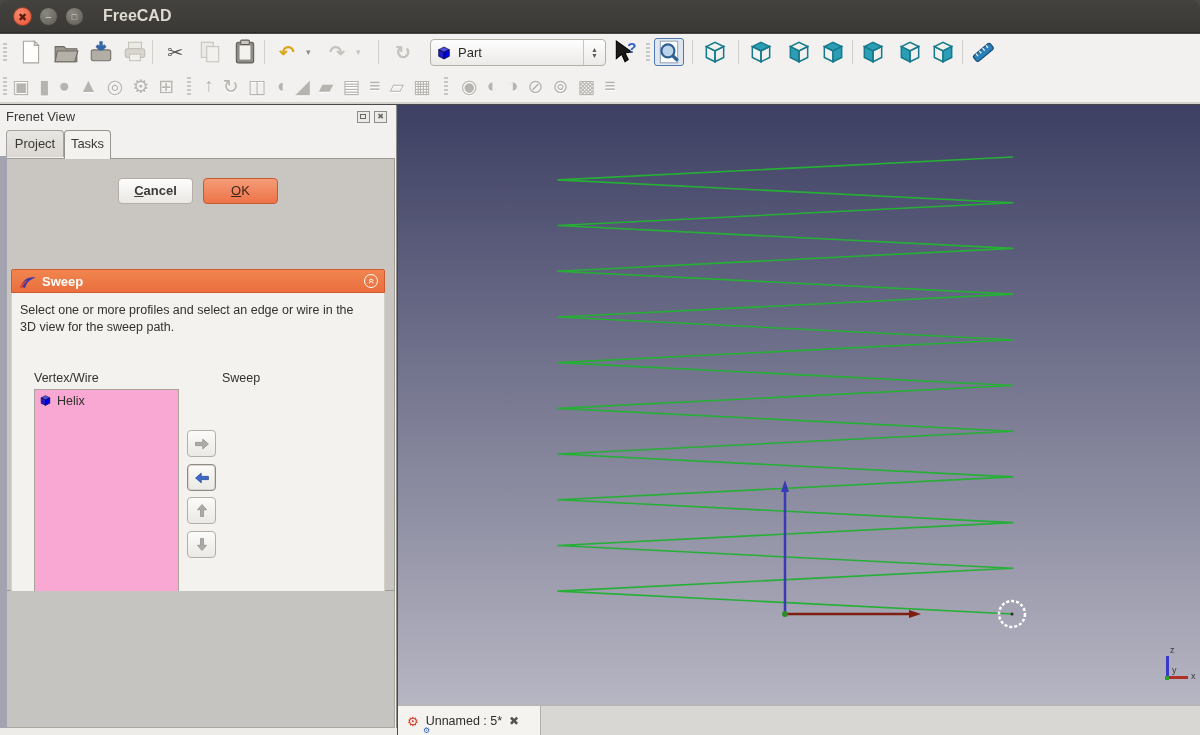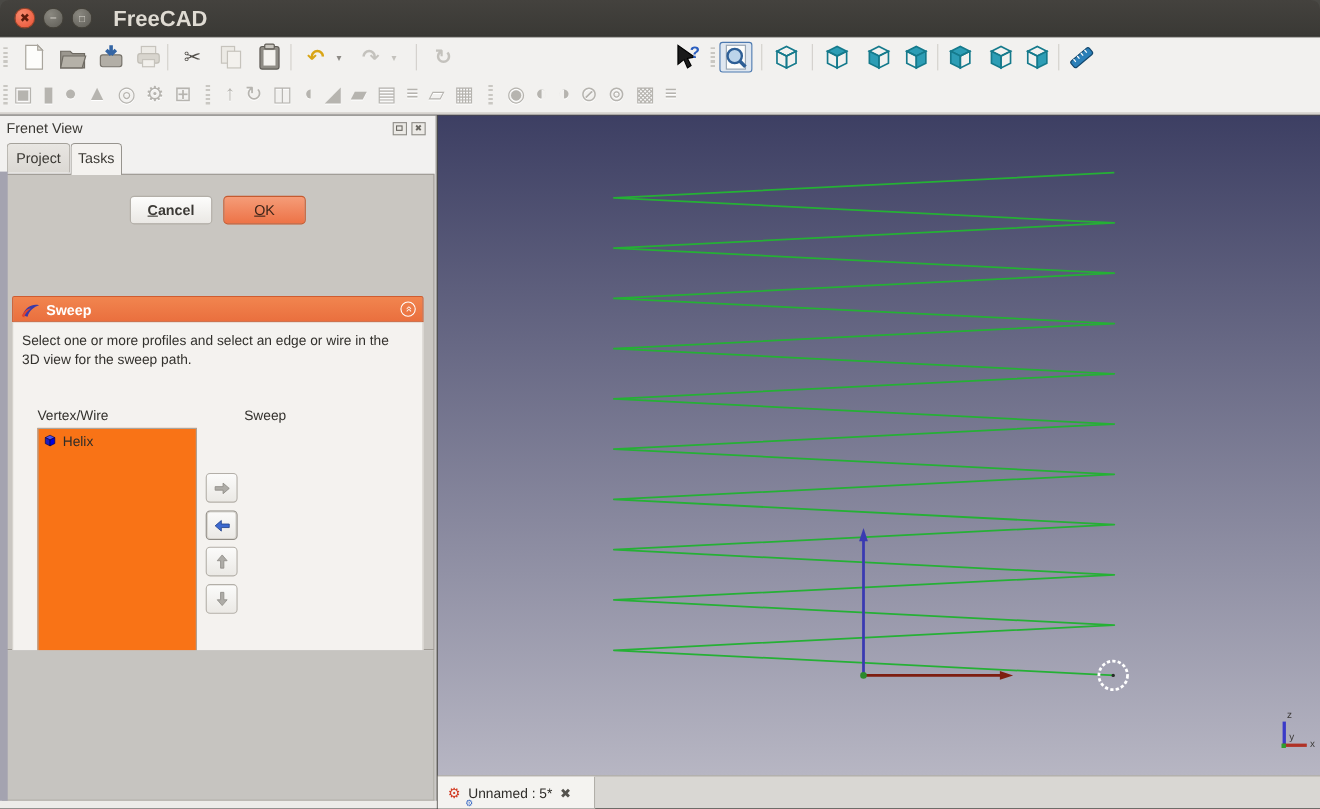--- a/index.html
+++ b/index.html
@@ -8,21 +8,21 @@
 
   
   #titlebar { position:absolute; left:0; top:0; width:1200px; height:33px;
     background:linear-gradient(#44423e,#3a3935); border-radius:8px 8px 0 0;
     border-bottom:1px solid #2c2b28; }
   .winbtn { position:absolute; top:7px; width:19px; height:19px; border-radius:50%;
     font-size:11px; line-height:18px; text-align:center; cursor:default; }
   #btn-close { left:13px; background:radial-gradient(circle at 35% 30%,#f98b6e,#e85134); color:#5e1c0c; border:1px solid #99442a; }
   #btn-min   { left:39px; background:radial-gradient(circle at 35% 30%,#8a8880,#5d5b55); color:#d8d5ce; border:1px solid #434039; }
   #btn-max   { left:65px; background:radial-gradient(circle at 35% 30%,#8a8880,#5d5b55); color:#d8d5ce; border:1px solid #434039; font-size:9px; }
-  #win-title { position:absolute; left:103px; top:7px; color:#dfdbd3; font-size:20px; font-weight:bold; }
+  #win-title { position:absolute; left:103px; top:7px; color:#dfdbd3; font-size:16px; font-weight:bold; }
 
   
   #toolbars { position:absolute; left:0; top:34px; width:1200px; height:70px; background:#f2f1ef; border-bottom:2px solid #d6d3cf; }
   .trow { position:absolute; left:0; width:1200px; height:34px; }
   #trow1 { top:1px; } #trow2 { top:35px; }
   .grip { position:absolute; top:8px; width:4px; height:18px;
     background:repeating-linear-gradient(#c9c7c2 0 2px, transparent 2px 4px); }
   .vsep { position:absolute; top:5px; width:1px; height:24px; background:#d2cfca; }
   .tbtn { position:absolute; top:3px; width:30px; height:28px; display:flex; align-items:center; justify-content:center; border-radius:3px; }
   .ticon2 { font-size:19px; color:#b6b4af; text-shadow:0 1px 0 #fff; }
@@ -66,21 +66,21 @@
   #sweep-title { position:absolute; left:30px; top:4px; color:#fff; font-size:13px; font-weight:bold; }
   #sweep-collapse { position:absolute; right:6px; top:4px; width:14px; height:14px; border:1.5px solid #fff; border-radius:50%;
     color:#fff; font-size:10px; line-height:12px; text-align:center; }
   #sweep-collapse span { display:inline-block; transform:rotate(90deg); }
   #sweep-body { position:absolute; left:0; top:24px; width:374px; height:350px; background:#f4f2ef; border:1px solid #d3d0ca; border-top:none; }
 
   #instruction { position:absolute; left:8px; top:9px; width:348px; font-size:12.5px; color:#33312d; line-height:17px; }
 
   .list-label { position:absolute; top:78px; font-size:12.5px; color:#33312d; }
   #left-list-label { left:22px; } #right-list-label { left:210px; }
-  .listbox { position:absolute; top:96px; height:226px; background:#f97316; border:1px solid #a9a59e; }
+  .listbox { position:absolute; top:96px; height:226px; background:#f9a8d4; border:1px solid #a9a59e; }
   #left-list { left:22px; width:145px; }
   #right-list { left:210px; width:141px; }
   .list-item { display:flex; align-items:center; gap:5px; height:21px; font-size:12.5px; color:#2f2d29; padding-left:4px; }
   .list-item.selected { background:#cbc8c3; }
 
   .movebtn { position:absolute; left:175px; width:29px; height:27px; background:linear-gradient(#fbfbfa,#ebe9e5);
     border:1px solid #b3afa8; border-radius:4px; display:flex; align-items:center; justify-content:center; }
   #mv-right { top:137px; } #mv-left { top:171px; border-color:#8f8b84; box-shadow:0 0 0 1px #d8d5cf inset; }
   #mv-up { top:204px; } #mv-down { top:238px; }
 
@@ -181,20 +181,32 @@
       <div class="tbtn" style="left:322px">
         <span class="glyph" style="color:#c4c2bd;font-weight:bold">↷</span>
       </div>
       <span class="dd" style="left:356px;color:#c4c2bd">▾</span>
       <div class="vsep" style="left:378px"></div>
 
       <div class="tbtn" style="left:388px">
         <span class="glyph" style="color:#c4c2bd;font-weight:bold">↻</span>
       </div>
 
+      <div id="wb-combo">
+        <svg width="16" height="16" viewBox="0 0 24 24" style="margin-left:5px">
+          <polygon points="4,7 12,3 20,7 12,11" fill="#5050e8" stroke="#00003a"></polygon>
+          <polygon points="4,7 12,11 12,21 4,17" fill="#1d1dc0" stroke="#00003a"></polygon>
+          <polygon points="12,11 20,7 20,17 12,21" fill="#0000e0" stroke="#00003a"></polygon>
+          </svg>
+        <span class="lbl">Part</span>
+        <div id="wb-spin">
+          <span>▲</span>
+          <span>▼</span>
+        </div>
+      </div>
 
       <div class="tbtn" style="left:610px">
         <svg class="cube-svg" viewBox="0 0 24 24">
           <polygon points="4,2 4,18 9,14 12,21 15,19 12,13 18,12" fill="#1a1a1a" stroke="#000"></polygon>
           <text x="14" y="13" font-size="14" font-weight="bold" fill="#2b5fc0">?</text>
           </svg>
       </div>
       <div class="grip" style="left:646px"></div>
 
       <div class="tbtn" style="left:654px;border:1px solid #4d7ab0;background:#dfe7f0">

